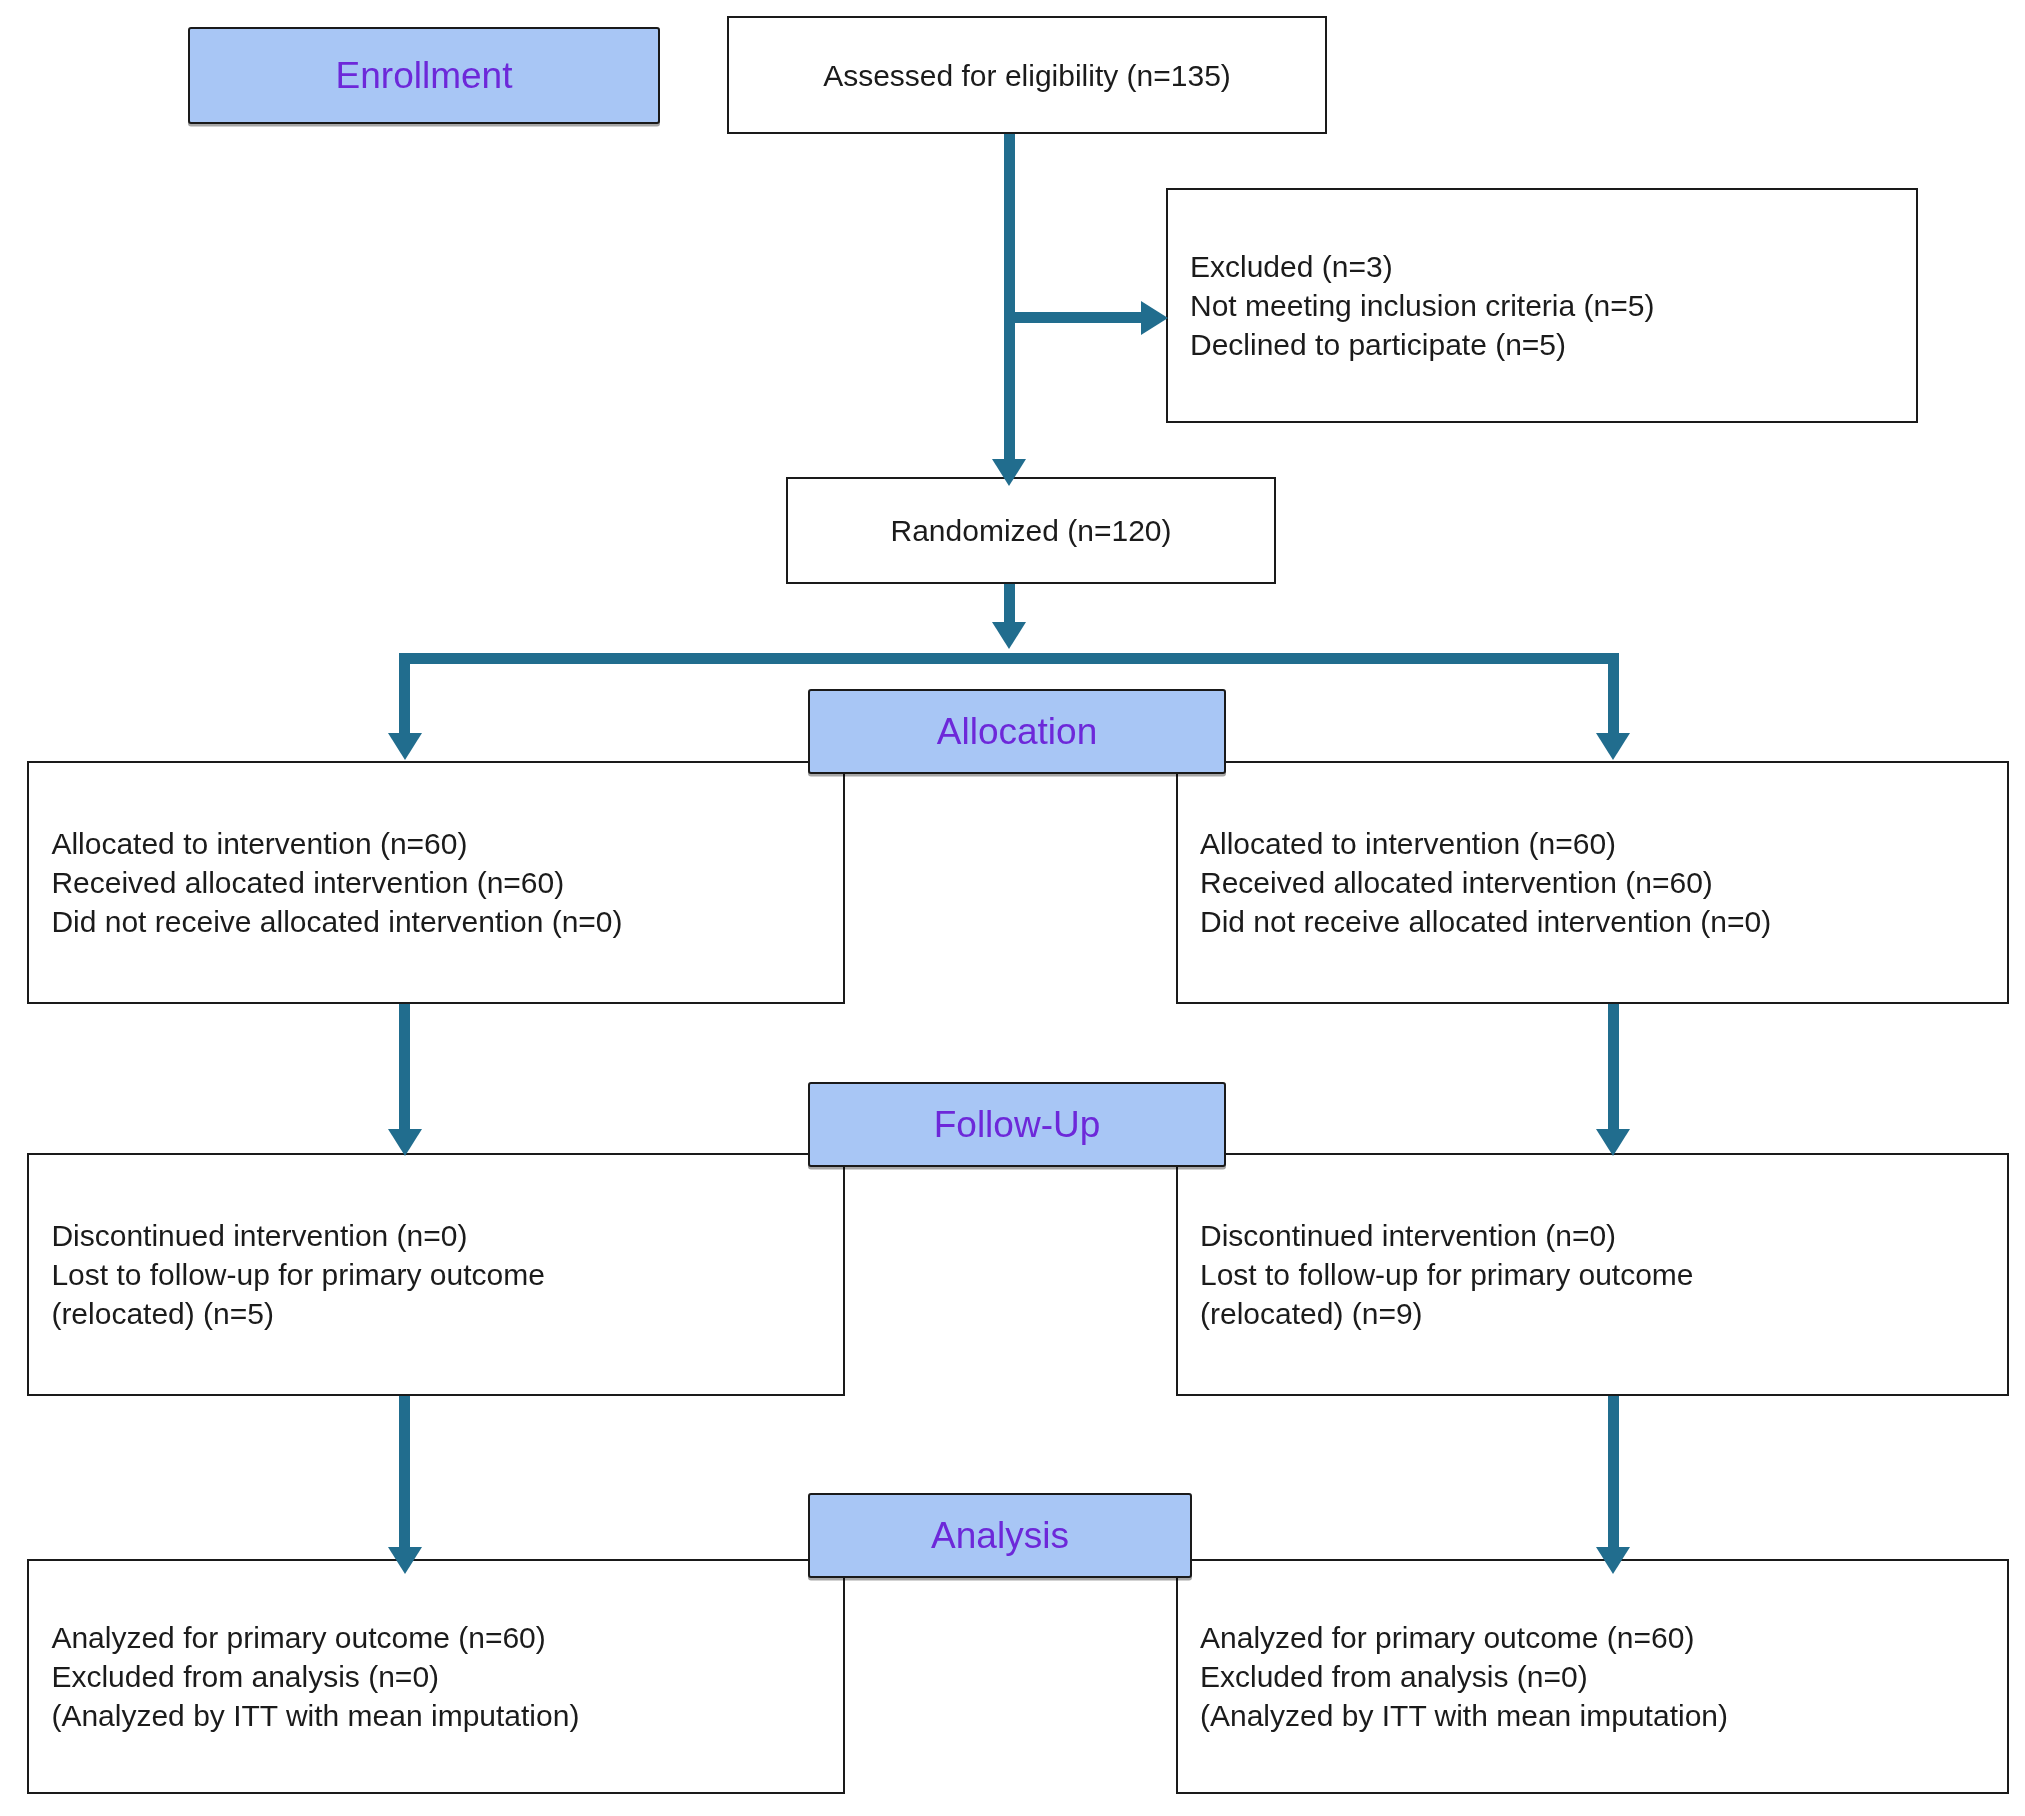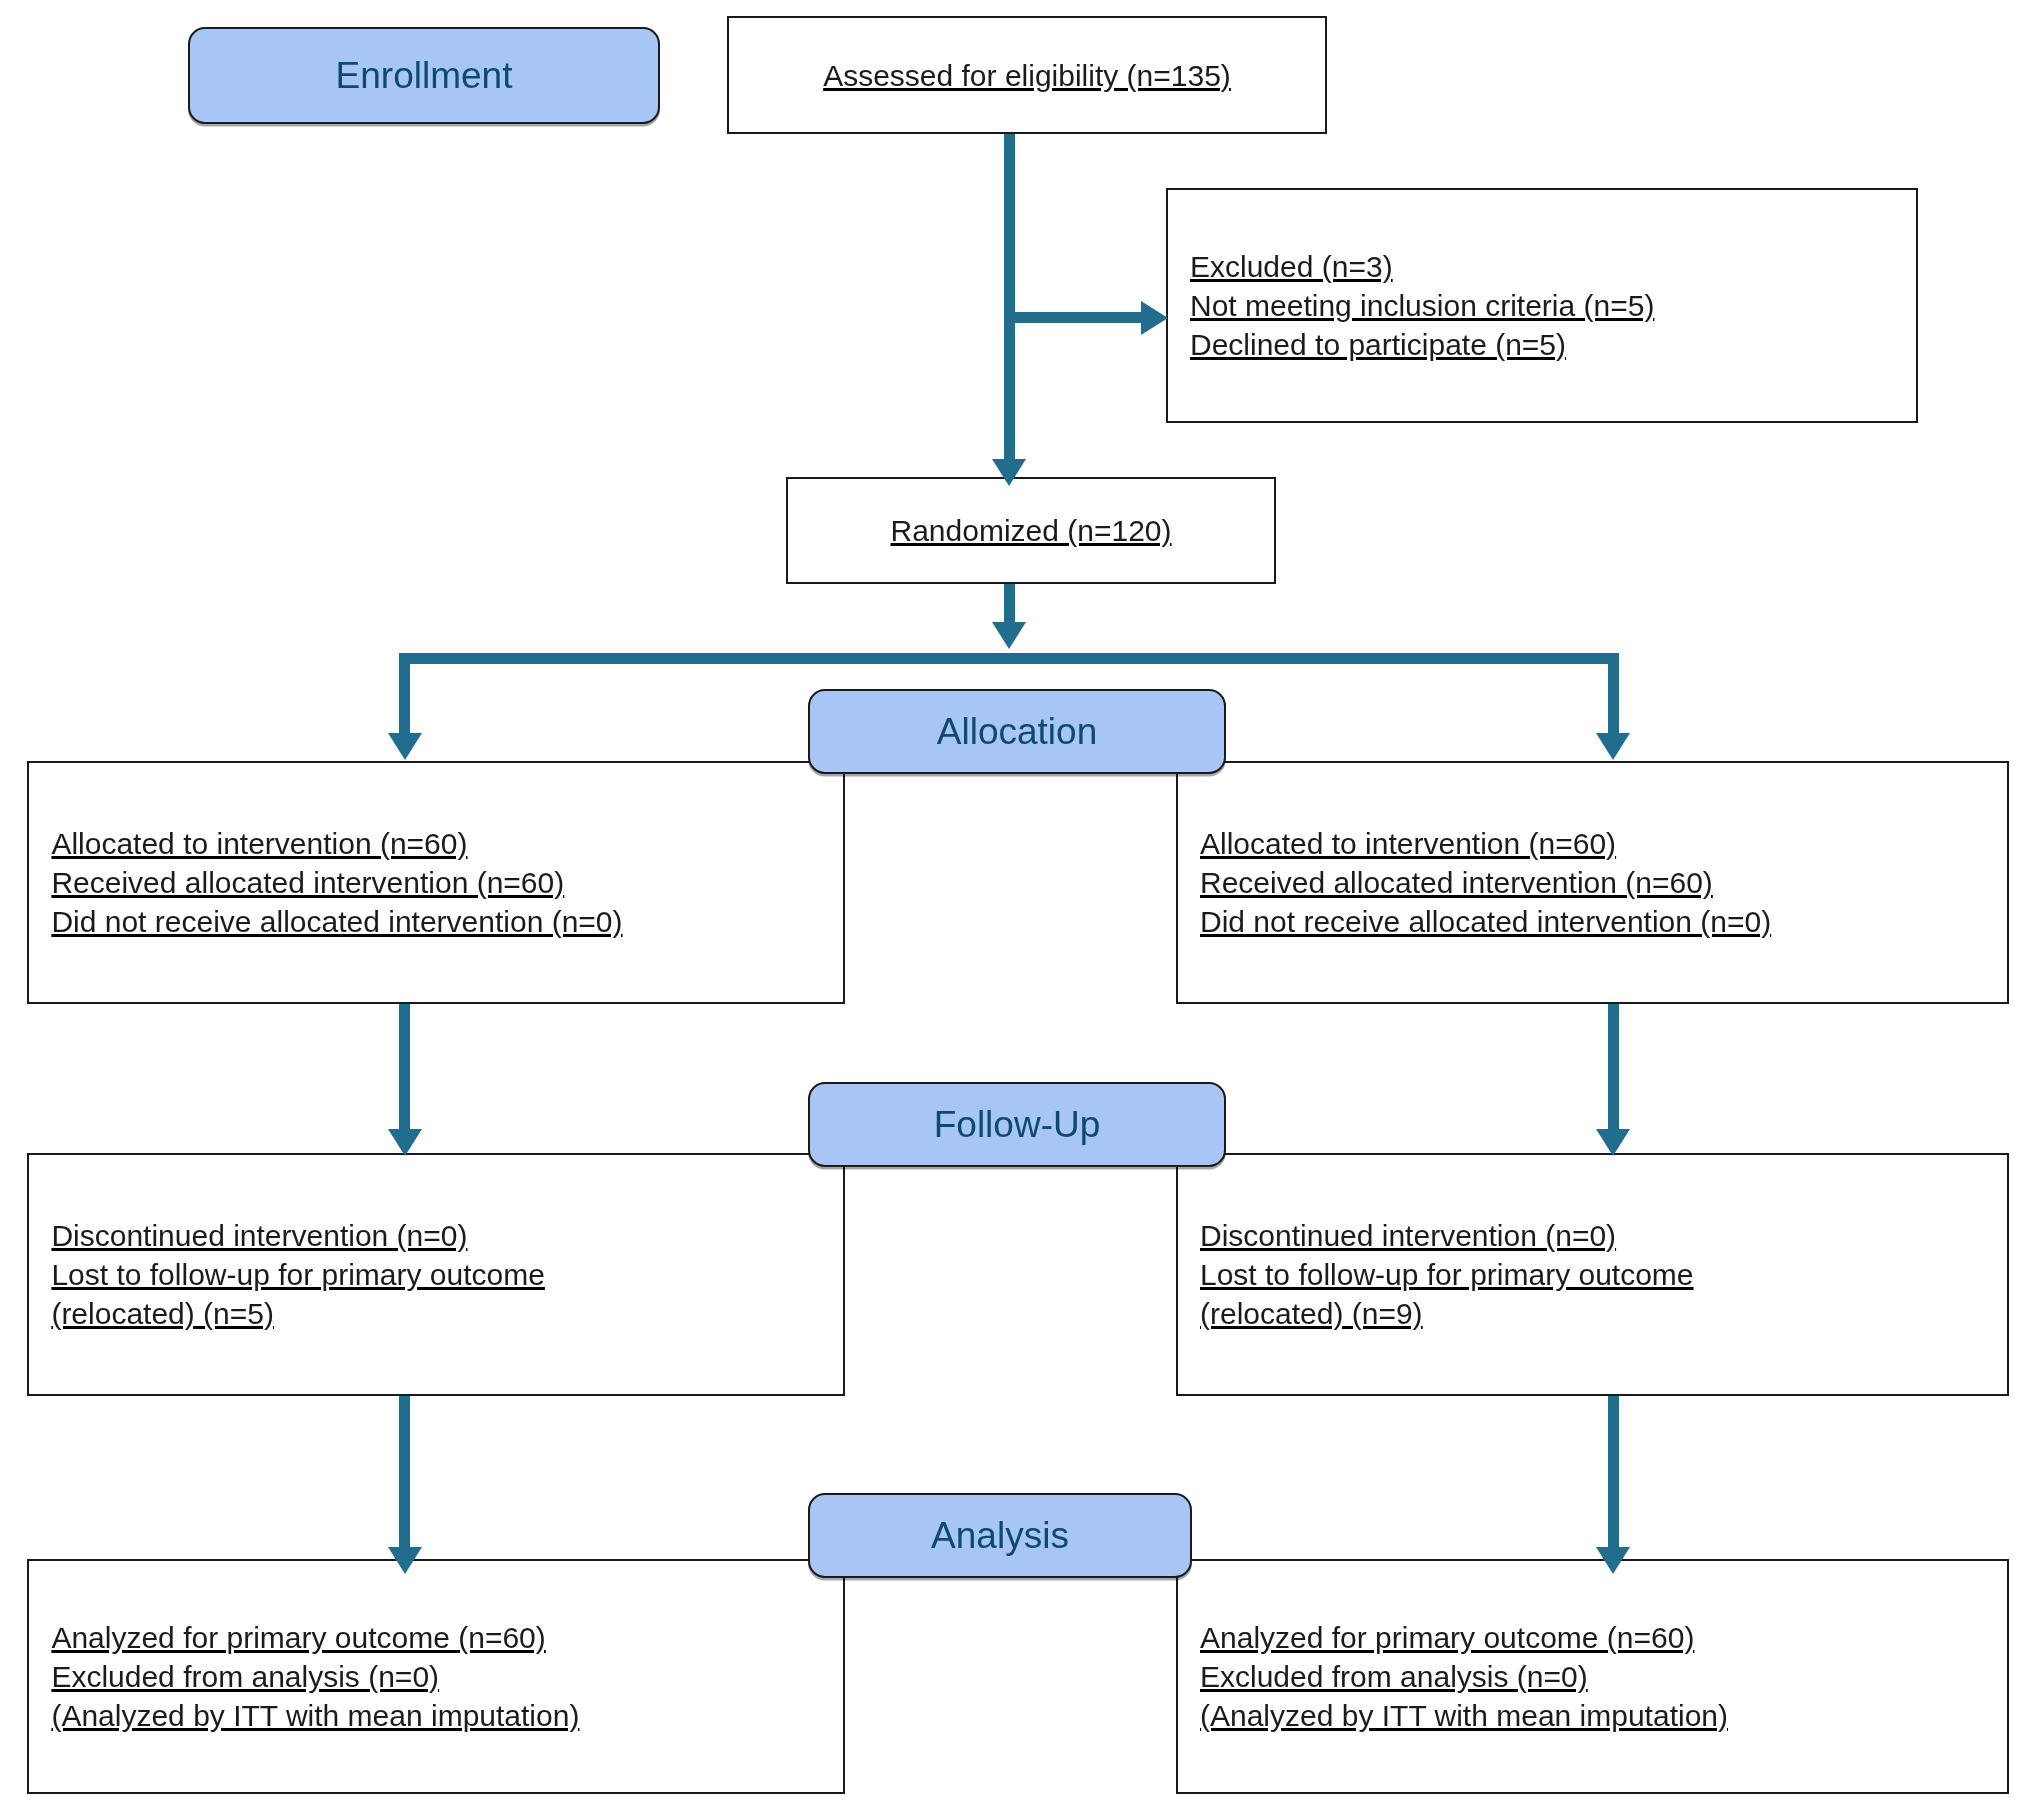--- a/index.html
+++ b/index.html
@@ -22,43 +22,42 @@
     box-sizing: border-box;
     background: #ffffff;
     border: 2.6px solid #1a1a1a;
     display: flex;
     flex-direction: column;
     justify-content: center;
     z-index: 2;
   }
   .box .lines {
     padding: 0 22px;
-    text-decoration: underline;
   }
   .box .line {
     font-size: 30px;
     line-height: 1.30;
     color: #1b1b1b;
     white-space: nowrap;
   }
   .box.centered .lines {
     text-align: center;
   }
 
   
   .banner {
     position: absolute;
     box-sizing: border-box;
     background: #a8c6f5;
     border: 2.6px solid #1a1a1a;
-    border-radius: 17px;
+    border-radius: 3px;
     display: flex;
     align-items: center;
     justify-content: center;
-    color: #0c4a6e;
+    color: #6d28d9;
     font-size: 37px;
     z-index: 6;
     box-shadow: 0 2.6px 0 rgba(0,0,0,0.35);
   }
 
   
   .conn {
     position: absolute;
     background: #216d8e;
     z-index: 3;

